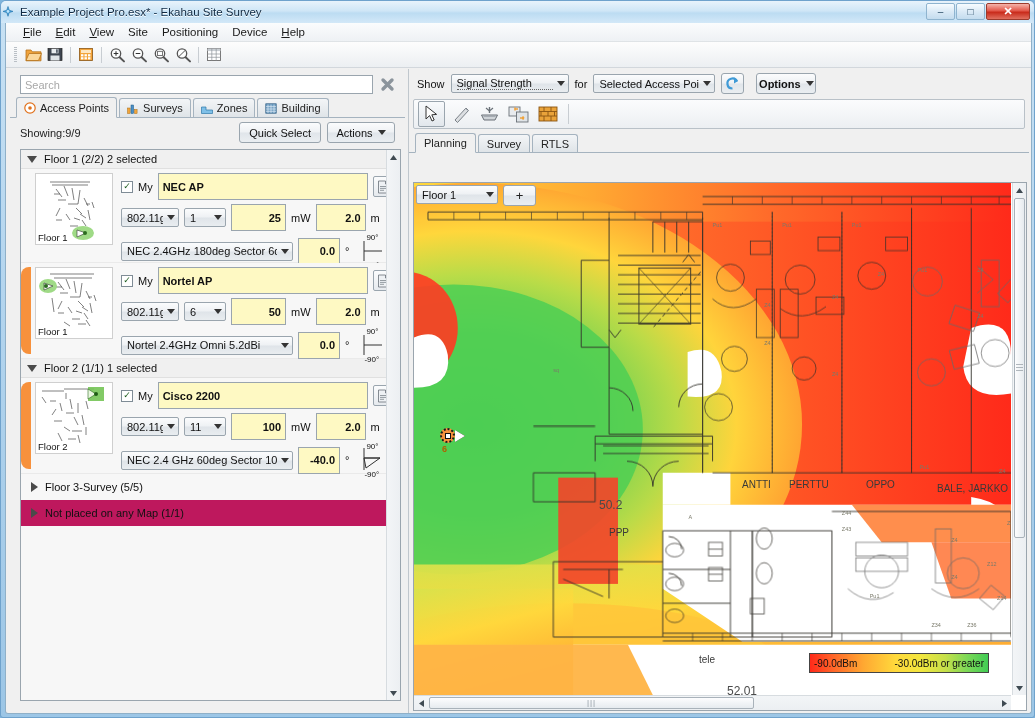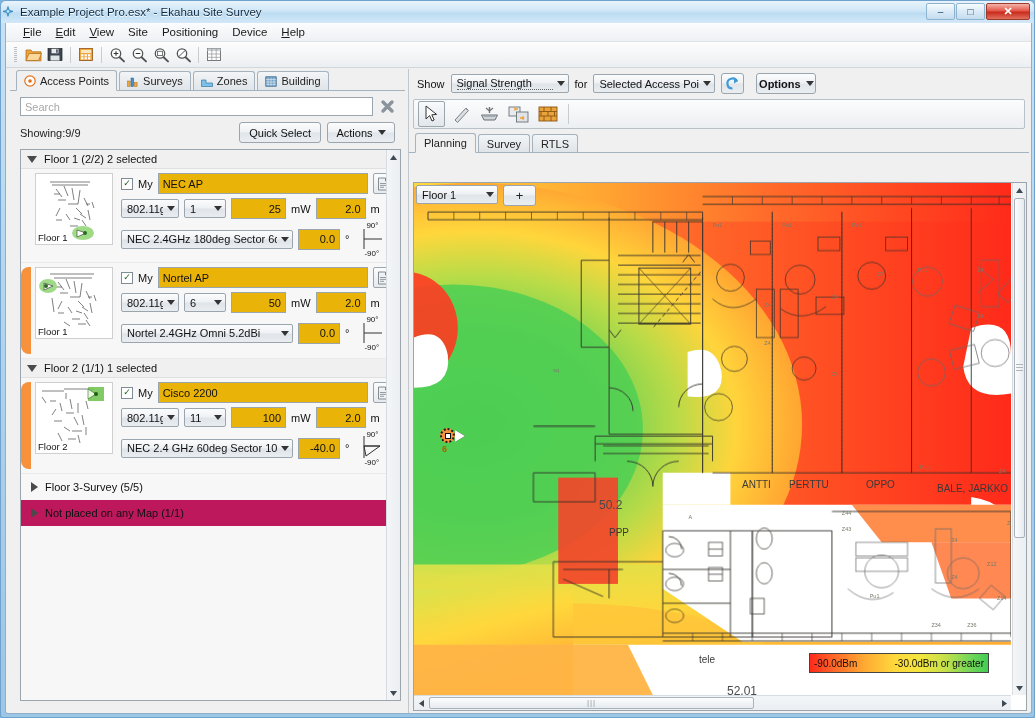--- a/index.html
+++ b/index.html
@@ -139,23 +139,24 @@
   .ap-thumb-label { position:absolute;left:2px;bottom:1px;font-size:9.5px;color:#111;}
   .ap-fields { flex:1; padding-left:8px; display:flex;flex-direction:column; gap:4px;}
   .fr { display:flex; align-items:center; gap:5px; }
   .cb {
     width:12px;height:12px;border:1px solid #7f8c96;background:#fff;
     display:flex;align-items:center;justify-content:center;
     font-size:9px;color:#1c5c1c;line-height:1;
   }
   .lbl { font-size:11px;color:#111; }
   .txt {
-    height:21px;border:1px solid #9aa5ae;background:#eab308;font-size:11px;
+    height:27px;border:1px solid #9aa5ae;background:#fef9c3;font-size:11px;
     padding:0 4px;color:#111;display:flex;align-items:center;
     font-family:"Liberation Sans", sans-serif;
+    font-weight:bold;
   }
   .txt.num { justify-content:flex-end; }
   .sel {
     height:19px;border:1px solid #9aa5ae;border-radius:2px;
     background:linear-gradient(180deg,#fbfcfd 0%,#eef1f4 48%,#dfe4e9 52%,#e9edf0 100%);
     font-size:11px;color:#111;display:flex;align-items:center;
     padding:0 3px 0 5px;gap:4px;
   }
   .sel .cap { flex:1; white-space:nowrap; overflow:hidden; }
   .caret { width:0;height:0;border-left:4px solid transparent;border-right:4px solid transparent;
@@ -348,20 +349,29 @@
           <rect x="1.5" y="1.5" width="13" height="2.6" fill="#c9ced3"></rect>
           <path d="M5.8 1.5v12M10.2 1.5v12M1.5 7h13M1.5 10.3h13" stroke="#8e949a" stroke-width="0.7"></path>
         </svg>
       </div>
     </div>
 
     <div id="split">
 
       <div id="left-panel">
 
+        <div id="search-row">
+          <input id="search-input" type="text" value="" placeholder="Search" style="">
+          <div id="clear-btn">
+            <svg width="15" height="15" viewBox="0 0 15 15">
+              <path d="M3 3 L12 12 M12 3 L3 12" stroke="#8b949c" stroke-width="3.4" stroke-linecap="round"></path>
+            </svg>
+          </div>
+        </div>
+
         <div id="ap-tabs">
           <div class="ptab active">
             <span>
               <svg width="12" height="12" viewBox="0 0 12 12">
                 <circle cx="6" cy="6" r="5.2" fill="#fff" stroke="#e0701a" stroke-width="1.2"></circle>
                 <circle cx="6" cy="6" r="1.8" fill="#e0701a"></circle>
               </svg>
             </span>
             <span>Access Points</span>
           </div>
@@ -384,29 +394,20 @@
             <span>Zones</span>
           </div>
           <div class="ptab">
             <span>
               <svg width="12" height="11" viewBox="0 0 12 11">
                 <rect x="0.8" y="0.8" width="10.4" height="9.4" fill="#6f9fc4" stroke="#2a5a80" stroke-width="0.7"></rect>
                 <path d="M3 1.5v8.5M6 1.5v8.5M9 1.5v8.5M1 3.6h10M1 6h10M1 8.3h10" stroke="#dce9f3" stroke-width="0.7"></path>
               </svg>
             </span>
             <span>Building</span>
-          </div>
-        </div>
-
-        <div id="search-row">
-          <input id="search-input" type="text" value="" placeholder="Search" style="">
-          <div id="clear-btn">
-            <svg width="15" height="15" viewBox="0 0 15 15">
-              <path d="M3 3 L12 12 M12 3 L3 12" stroke="#8b949c" stroke-width="3.4" stroke-linecap="round"></path>
-            </svg>
           </div>
         </div>
 
         <div id="showing-row">
           <span id="showing-text">Showing:9/9</span>
           <span style="flex:1"></span>
           <div class="btn" style="margin-right:6px;">
             <span>Quick Select</span>
           </div>
           <div class="btn" style="width:68px;">

